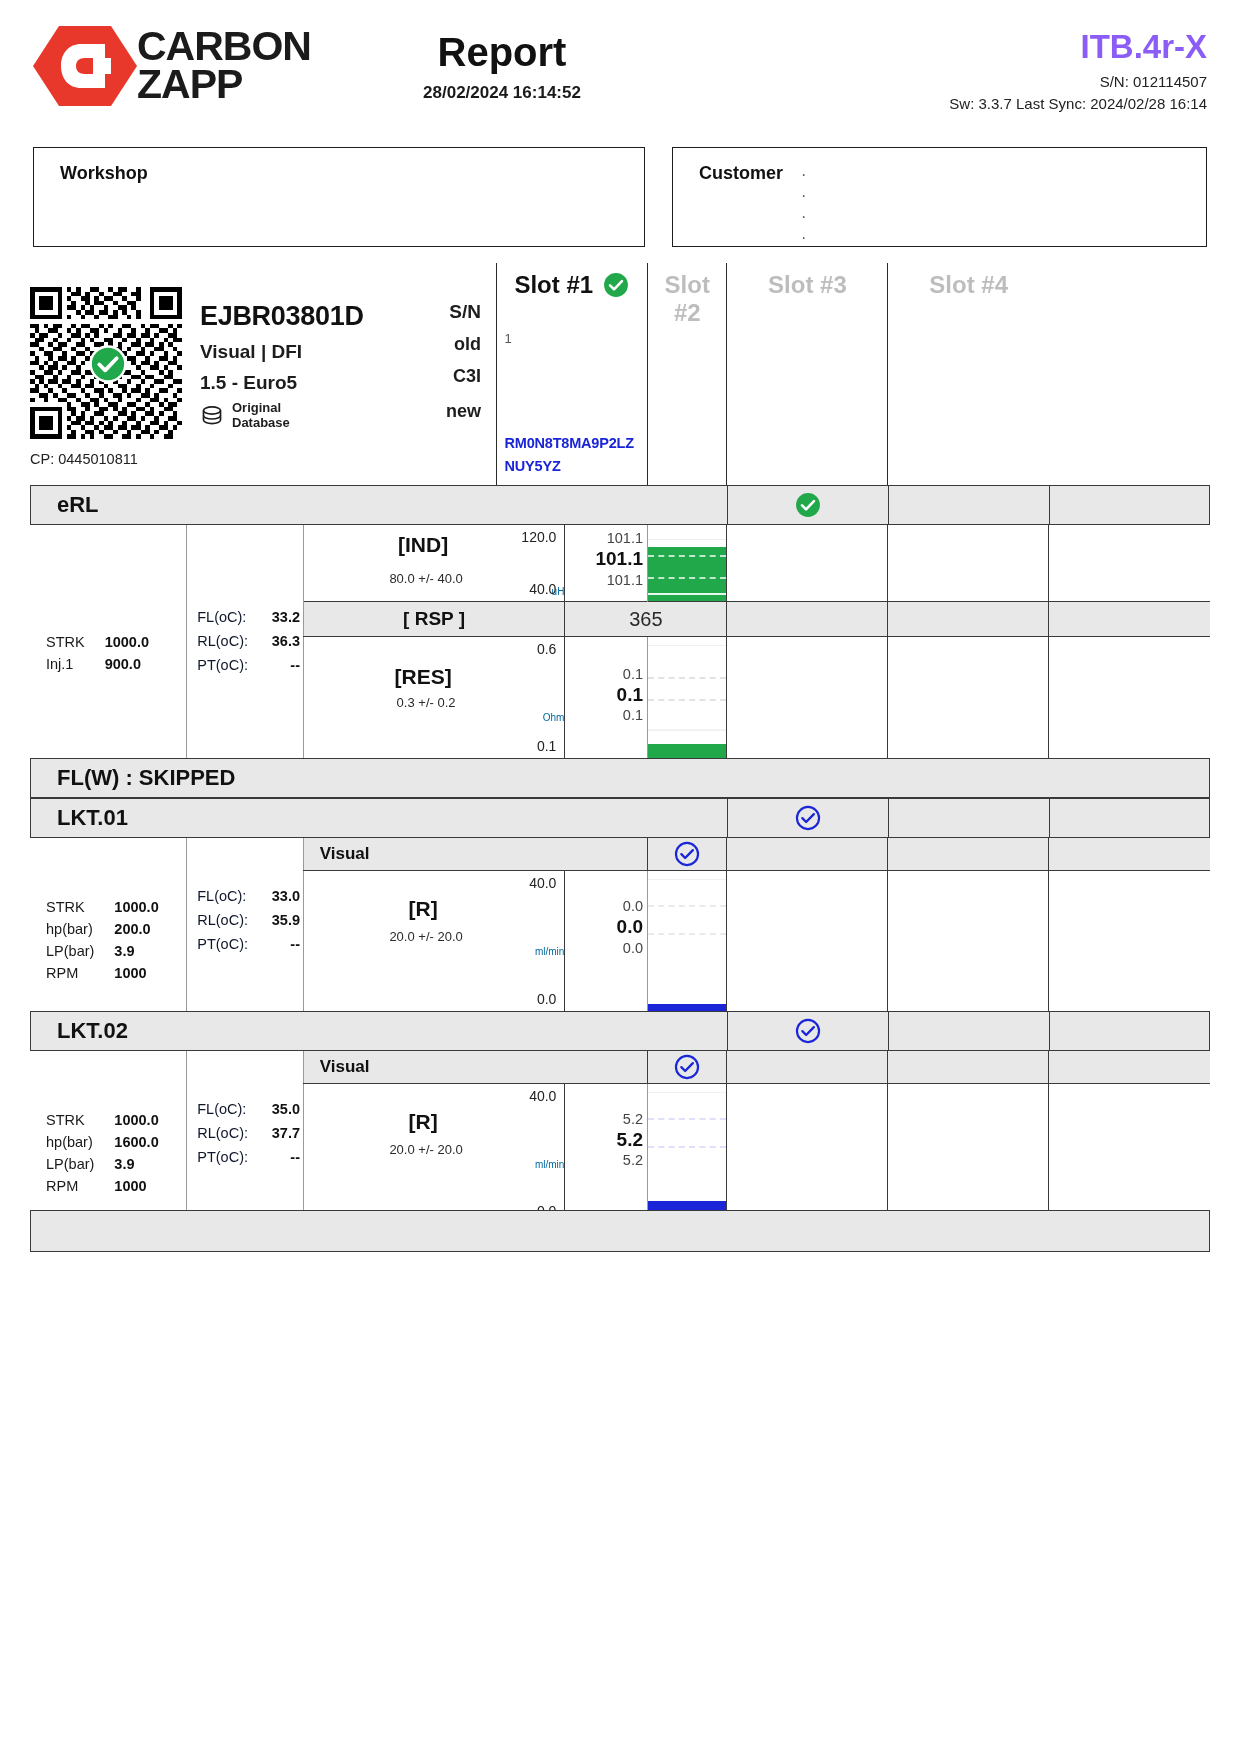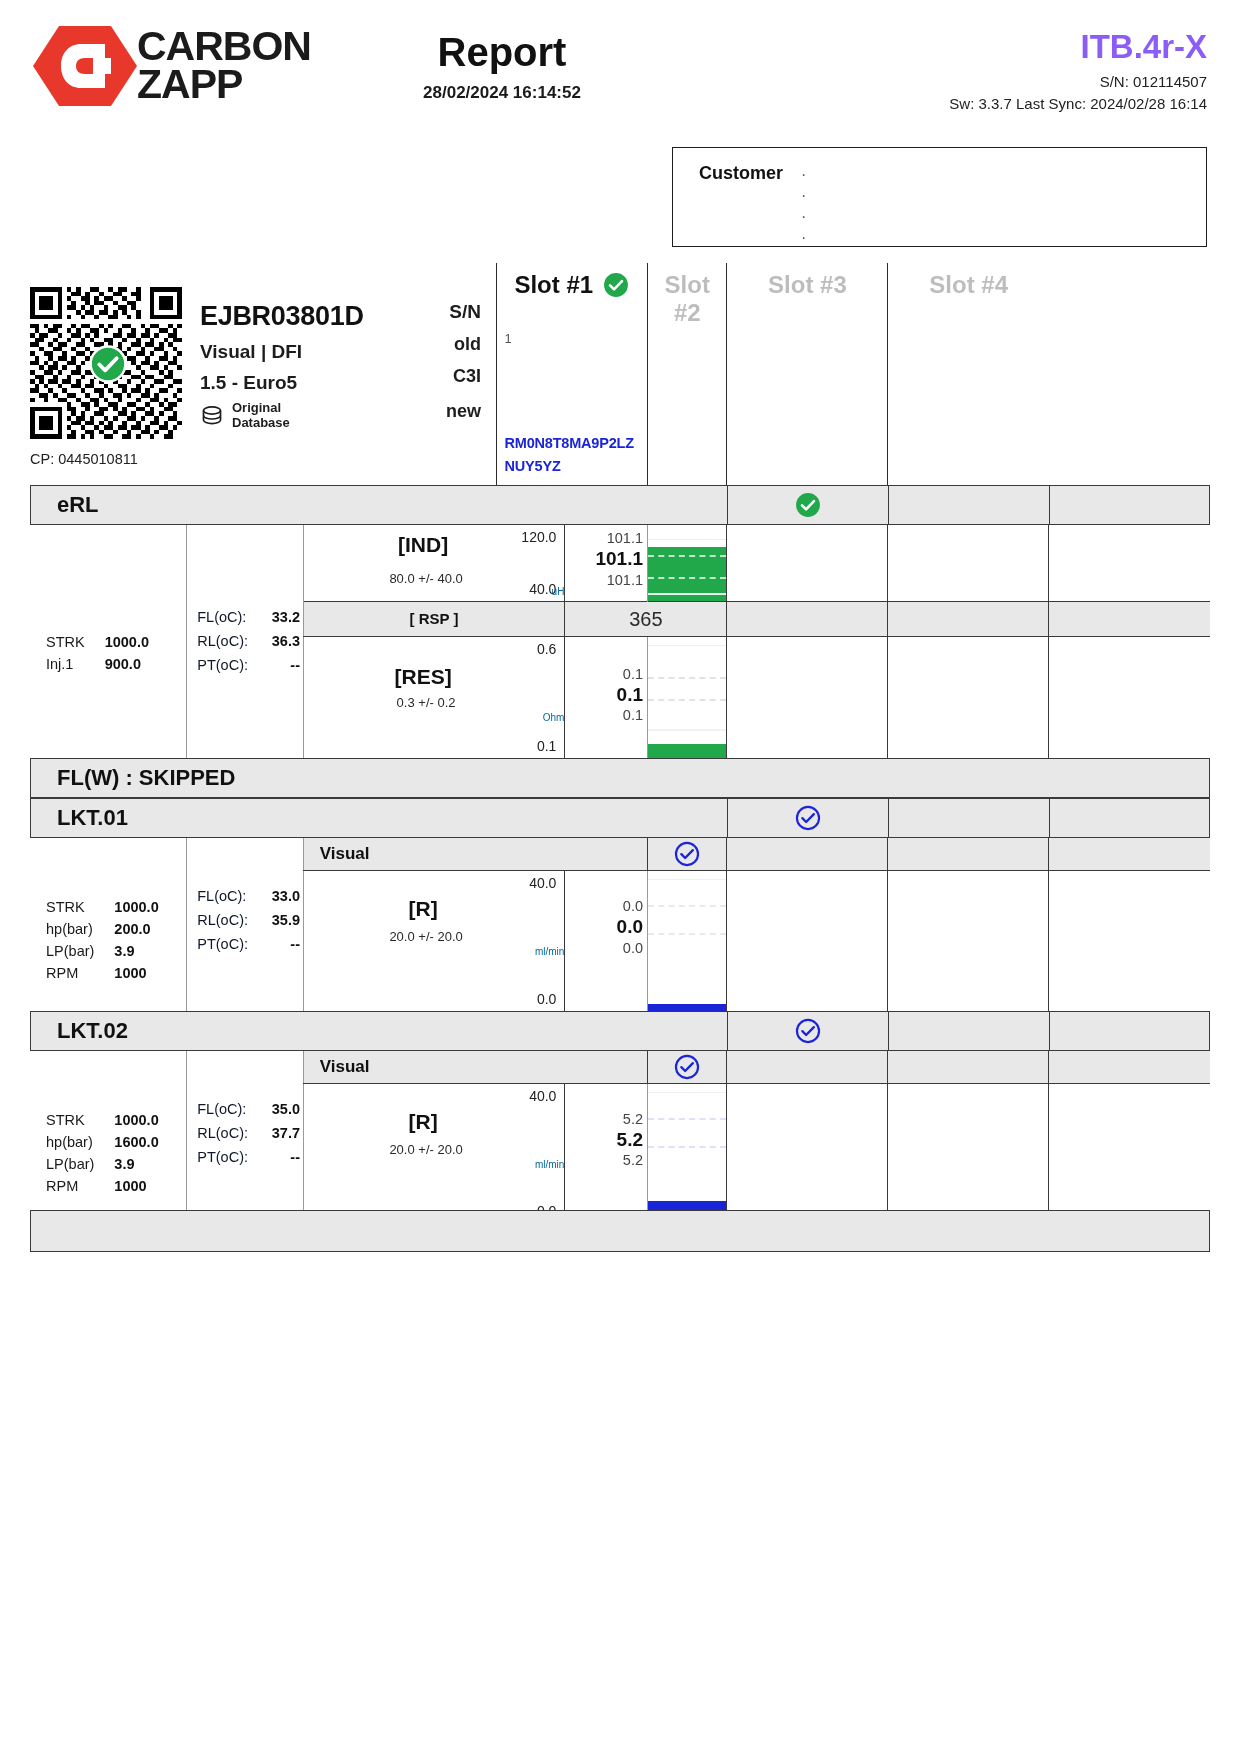--- a/index.html
+++ b/index.html
@@ -169,21 +169,21 @@
   .val-col { position: relative; }
   .val-stack {
     position: absolute; right: 4px;
     text-align: right; line-height: 1.25;
   }
   .v-small { font-size: 14.5px; color: #444; }
   .v-big { font-size: 19px; font-weight: bold; color: #111; }
 
   .graph-cell { position: relative; background: #fff; border-left: 1.3px solid #9a9a9a; }
   .graph-area { position: absolute; left: 0; top: 0; right: 0; bottom: 0; overflow: hidden; }
-  .rsp-label { font-size: 15px; font-weight: bold; color: #111; text-align: center; line-height: 34px; }
+  .rsp-label { font-size: 19px; font-weight: bold; color: #111; text-align: center; line-height: 34px; }
   .rsp-val { font-size: 20px; color: #2a2a2a; text-align: center; line-height: 34px; background: #e8e8e8; }
 
   .visual-bar { background: #e8e8e8; height: 32px; }
   .visual-label { font-size: 17px; font-weight: bold; color: #111; padding-left: 16px; line-height: 32px; }
 
   .footer-box {
     position: absolute; left: 30px; top: 1210px; width: 1180px; height: 42px;
     border: 1.6px solid #3a3a3a; background: #e8e8e8;
   }
 
@@ -214,20 +214,23 @@
       <div class="report-date">28/02/2024 16:14:52</div>
     </div>
 
     <div class="right-block">
       <div class="device-name">ITB.4r-X</div>
       <div class="device-sn">S/N: 012114507</div>
       <div class="device-sw">Sw: 3.3.7 Last Sync: 2024/02/28 16:14</div>
     </div>
   </div>
 
+  <div class="info-box" id="workshop-box">
+    <div class="info-label">Workshop</div>
+  </div>
   <div class="info-box" id="customer-box">
     <div class="info-label">Customer</div>
     <div class="dots-col">
       <div>·</div>
       <div>·</div>
       <div>·</div>
       <div>·</div>
     </div>
   </div>
 

